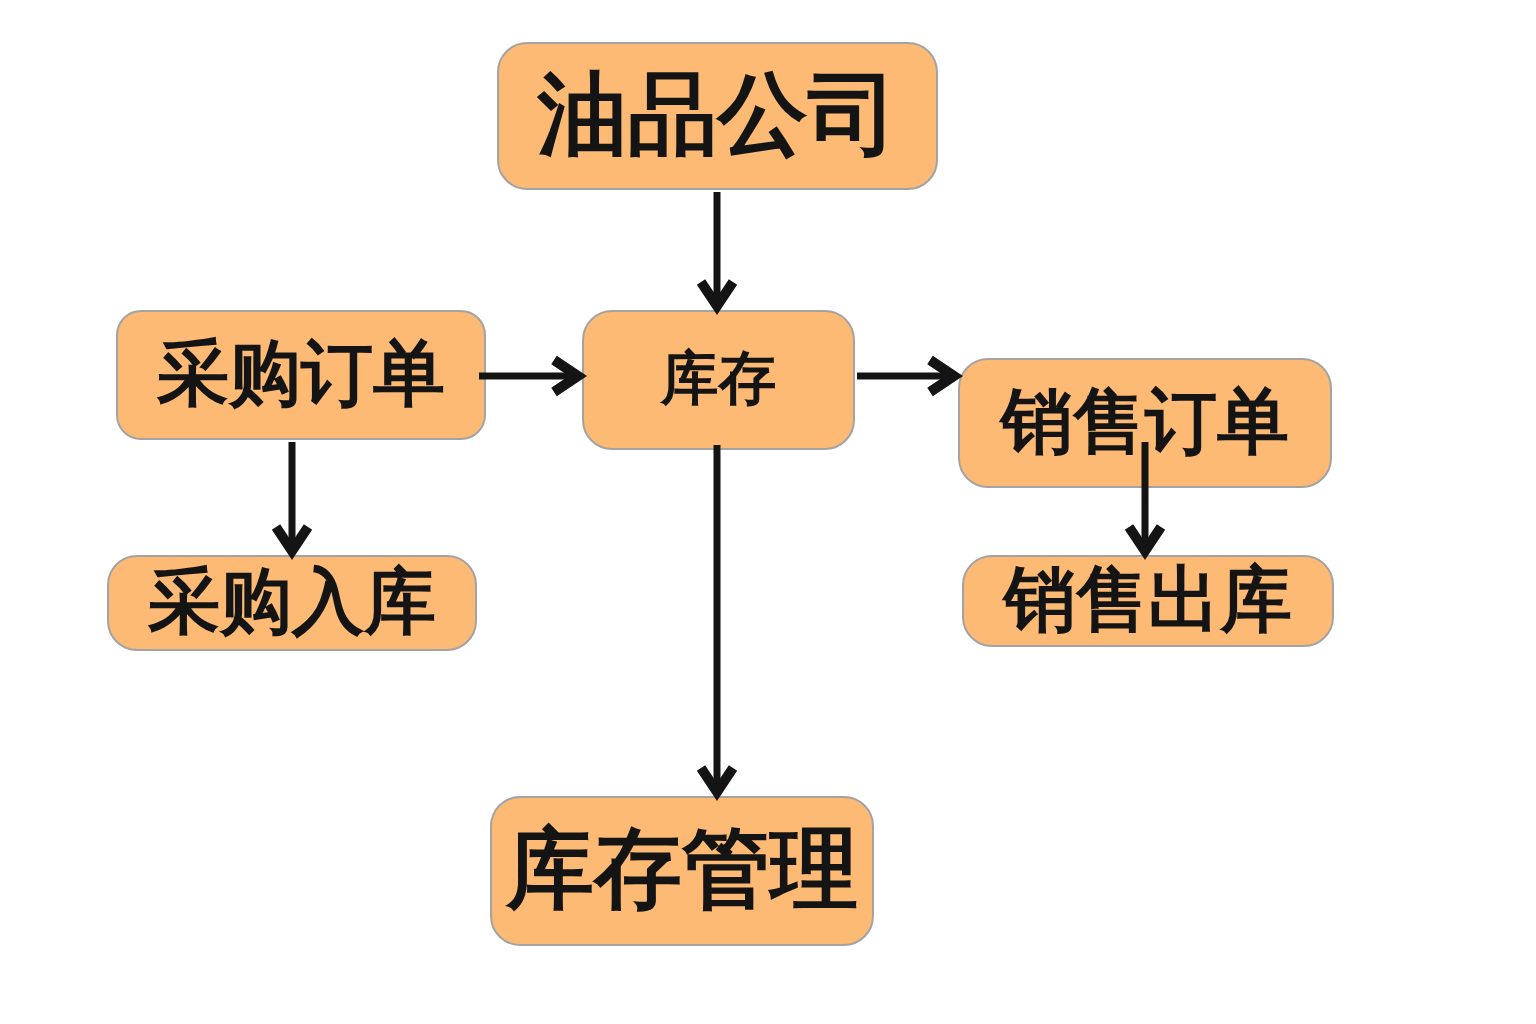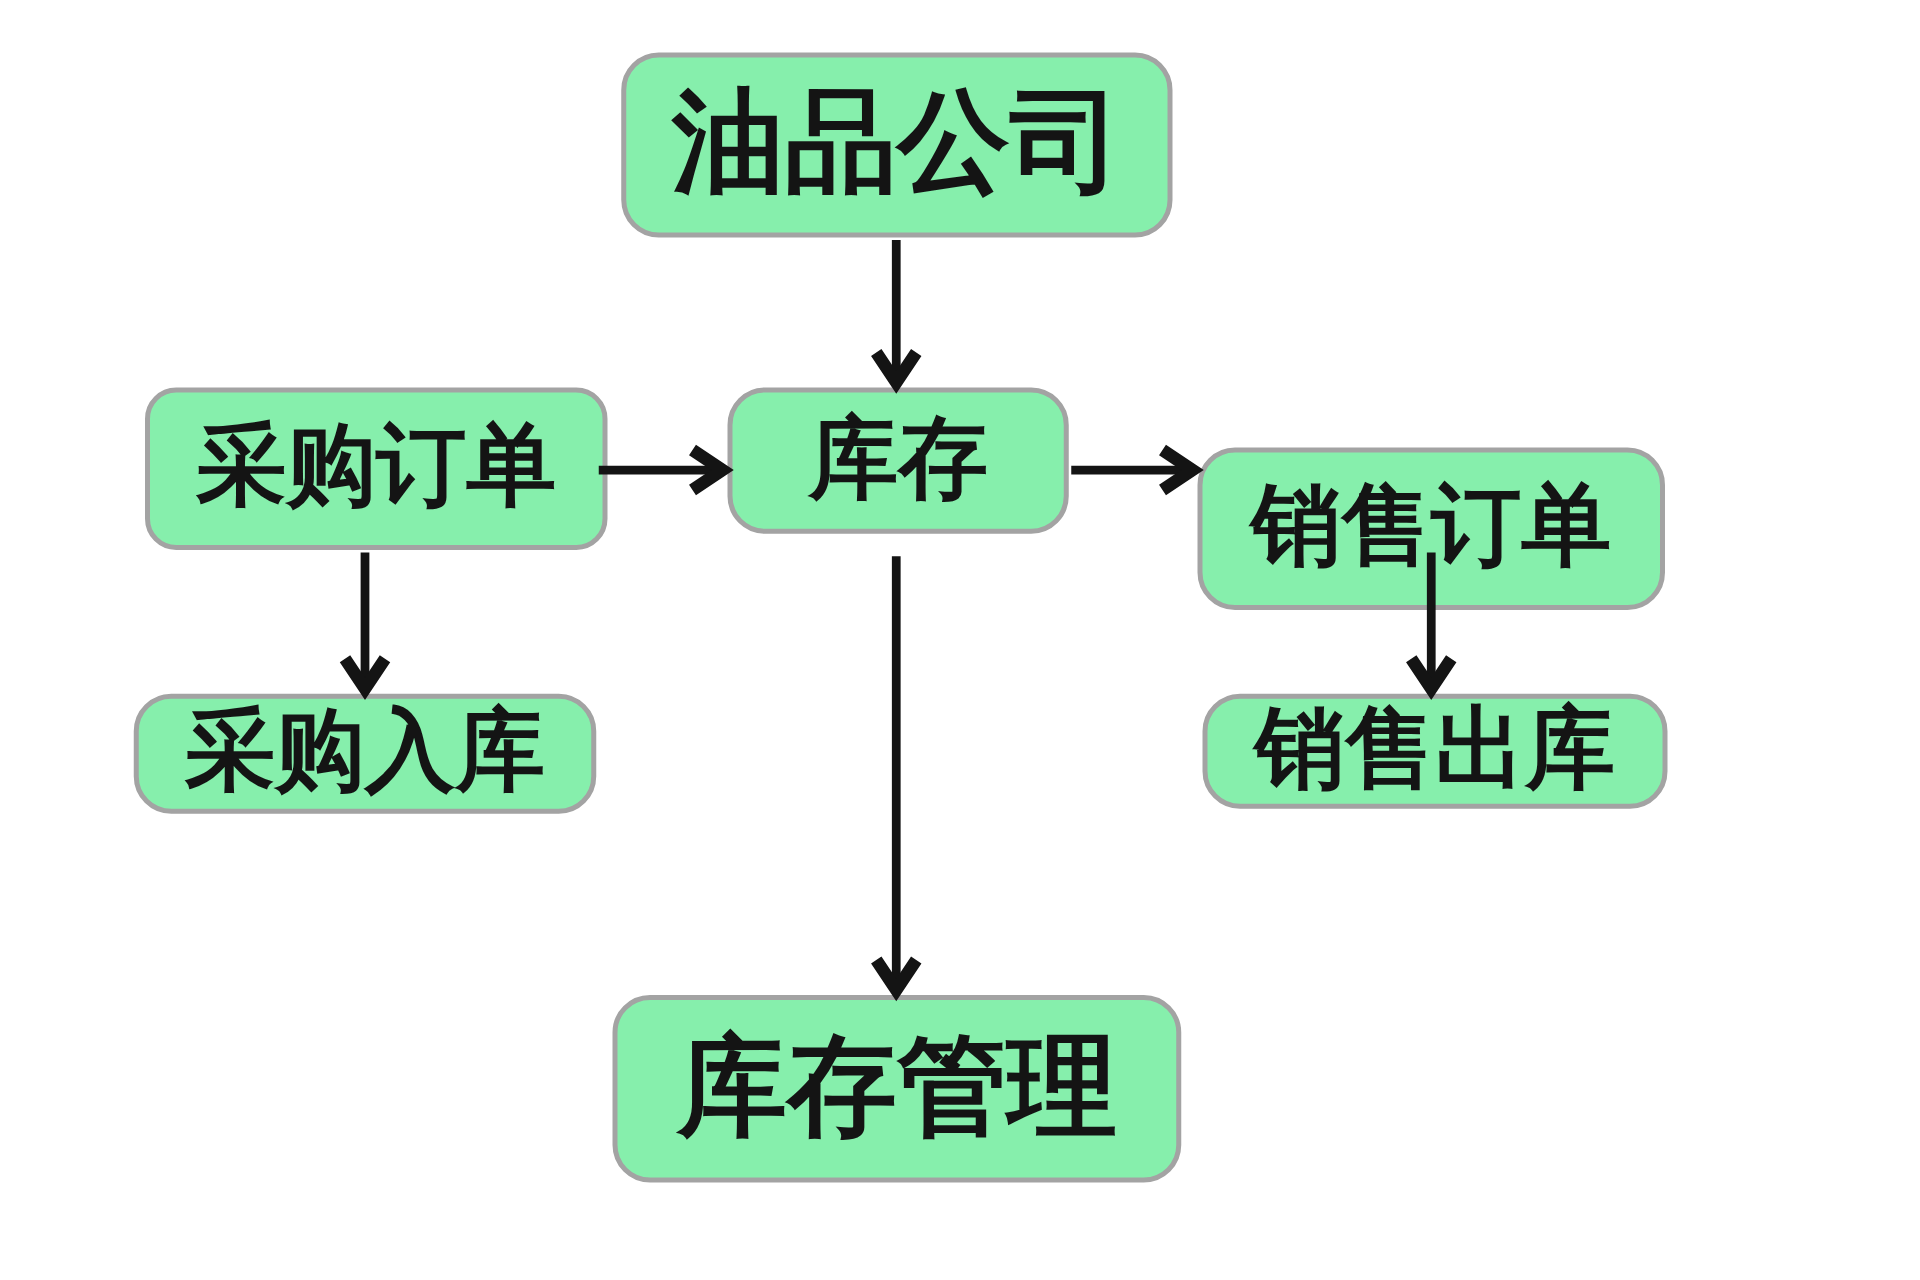--- a/index.html
+++ b/index.html
@@ -11,23 +11,23 @@
     position: relative;
     width: 1536px;
     height: 1024px;
     background: #ffffff;
     font-family: "Liberation Sans", "DejaVu Sans", sans-serif;
     overflow: hidden;
   }
   .node {
     position: absolute;
     box-sizing: border-box;
-    border: 4px solid #a3a3a3;
+    border: 2px solid #a3a3a3;
     border-radius: 30px;
-    background: #86efac;
+    background: #fdba74;
     color: #141414;
     display: flex;
     align-items: center;
     justify-content: center;
     font-weight: bold;
     line-height: 1;
     white-space: nowrap;
   }
   .node span {
     display: block;
@@ -49,25 +49,25 @@
   .arrows polyline {
     fill: none;
     stroke: #141414;
     stroke-width: 10;
     stroke-linejoin: miter;
     stroke-linecap: butt;
   }
   
   #n-company            { left: 497px; top: 42px;  width: 441px; height: 148px; font-size: 90px; }
   #n-purchase-order     { left: 116px; top: 310px; width: 370px; height: 130px; font-size: 72px; border-radius: 25px; }
-  #n-inventory          { left: 582px; top: 310px; width: 273px; height: 117px; font-size: 72px; }
+  #n-inventory          { left: 582px; top: 310px; width: 273px; height: 140px; font-size: 58px; }
   #n-sales-order        { left: 958px; top: 310px; width: 374px; height: 130px; font-size: 72px; margin-top: 48px; }
   #n-purchase-inbound   { left: 107px; top: 555px; width: 370px; height: 96px; font-size: 72px; }
   #n-sales-outbound     { left: 962px; top: 555px; width: 372px; height: 92px; font-size: 72px; }
-  #n-inventory-mgmt     { left: 490px; top: 796px; width: 455px; height: 150px; font-size: 88px; }
+  #n-inventory-mgmt     { left: 490px; top: 796px; width: 384px; height: 150px; font-size: 88px; }
 </style>
 </head>
 <body>
 
 <div class="stage">
 
   <div class="node" id="n-company">
     <span>油品公司</span>
   </div>
 

